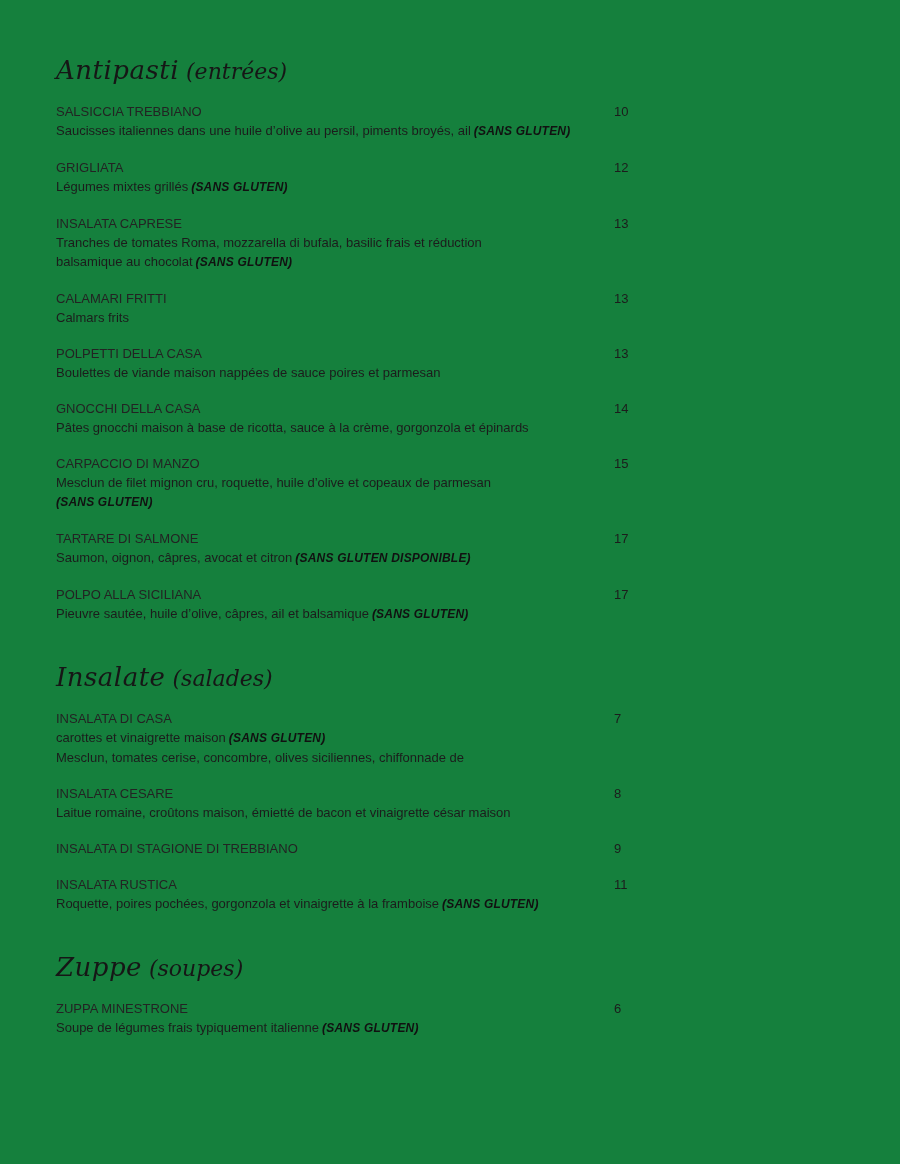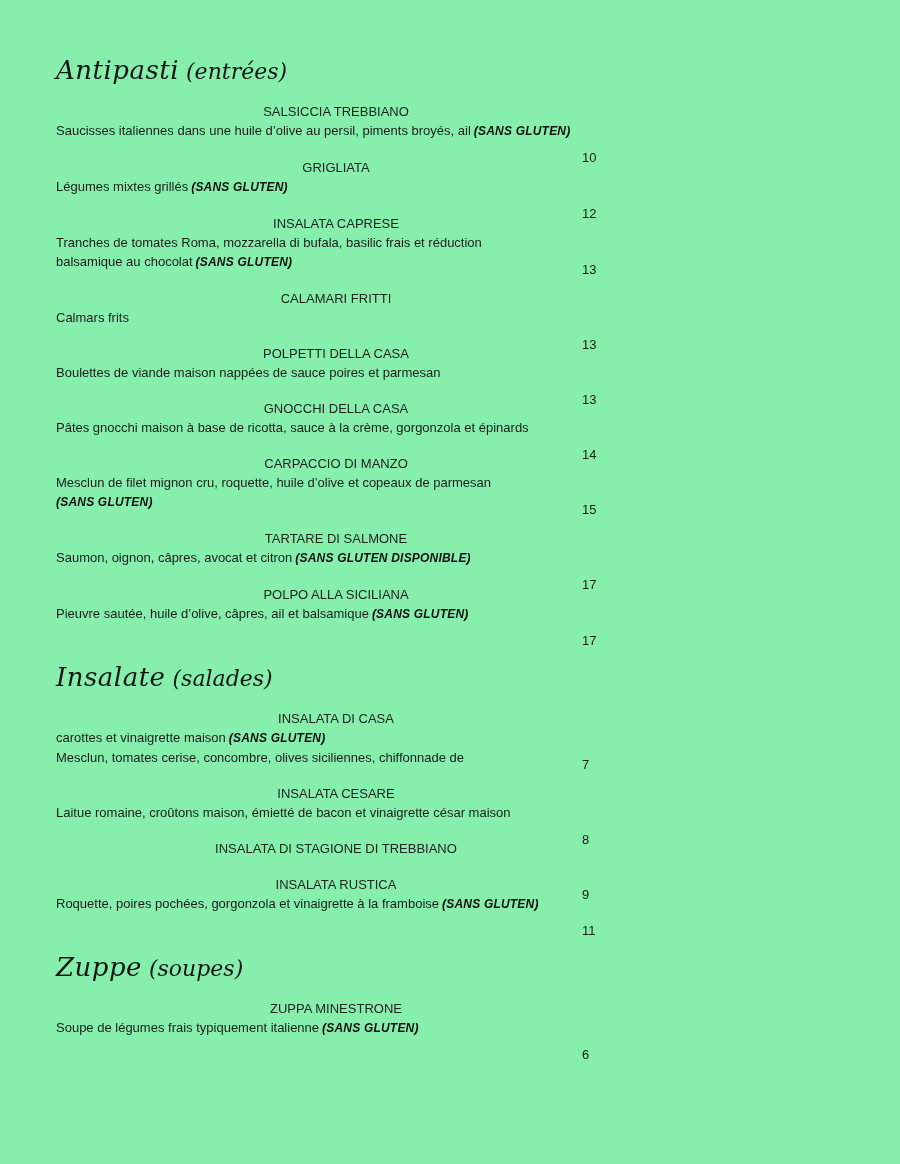--- a/index.html
+++ b/index.html
@@ -12,21 +12,21 @@
     background: #ffffff;
     color: #1c1c1c;
     font-family: "Liberation Sans", sans-serif;
     overflow: hidden;
   }
   .page {
     box-sizing: border-box;
     width: 900px;
     height: 1164px;
     padding: 53px 0 0 56px;
-    background: #86efac;
+    background: #15803d;
   }
   .content {
     width: 600px;
   }
   .section-title {
     margin: 0 0 13px 0;
     font-family: "DejaVu Serif", serif;
     font-style: italic;
     font-weight: normal;
     font-size: 26px;
@@ -42,32 +42,30 @@
     letter-spacing: 0px;
   }
   .menu-item {
     margin: 0 0 17px 0;
     font-size: 13px;
     line-height: 19px;
   }
   .item-head {
     position: relative;
     width: 560px;
-    text-align: center;
   }
   .item-name {
     text-transform: none;
     color: #232323;
   }
   .item-price {
     position: absolute;
-    left: 526px;
+    left: 558px;
     top: 0;
     color: #1c1c1c;
-    margin-top: 46px;
   }
   .desc-line {
     color: #1c1c1c;
   }
   .gluten-note {
     font-size: 12px;
     font-weight: bold;
     font-style: italic;
     letter-spacing: 0.2px;
     color: #111111;

